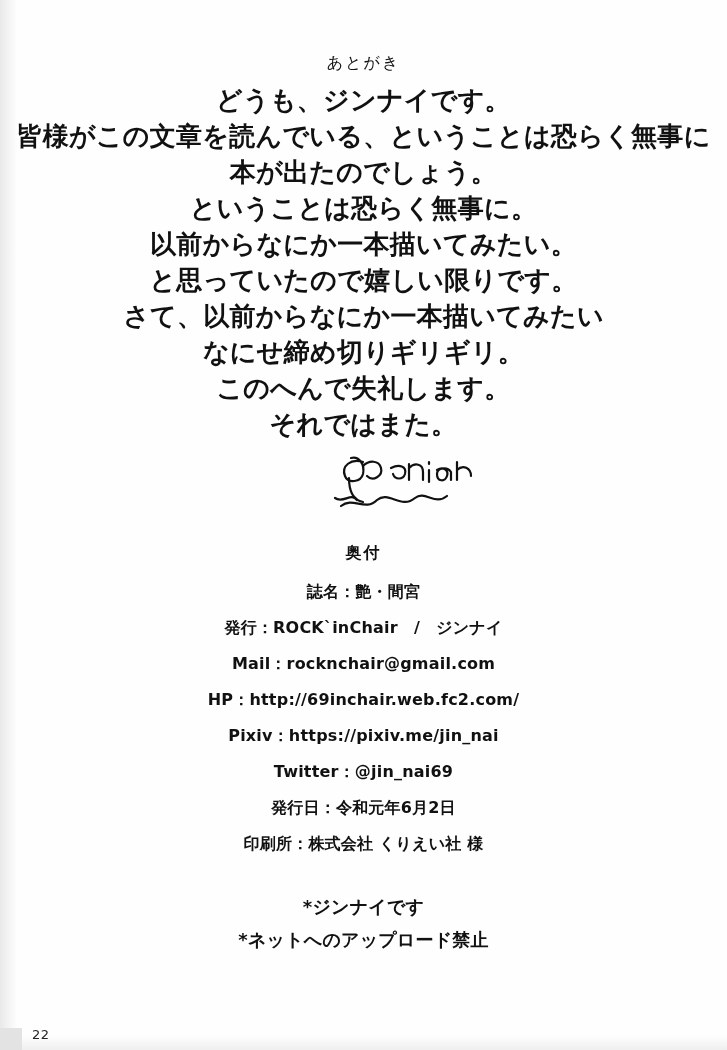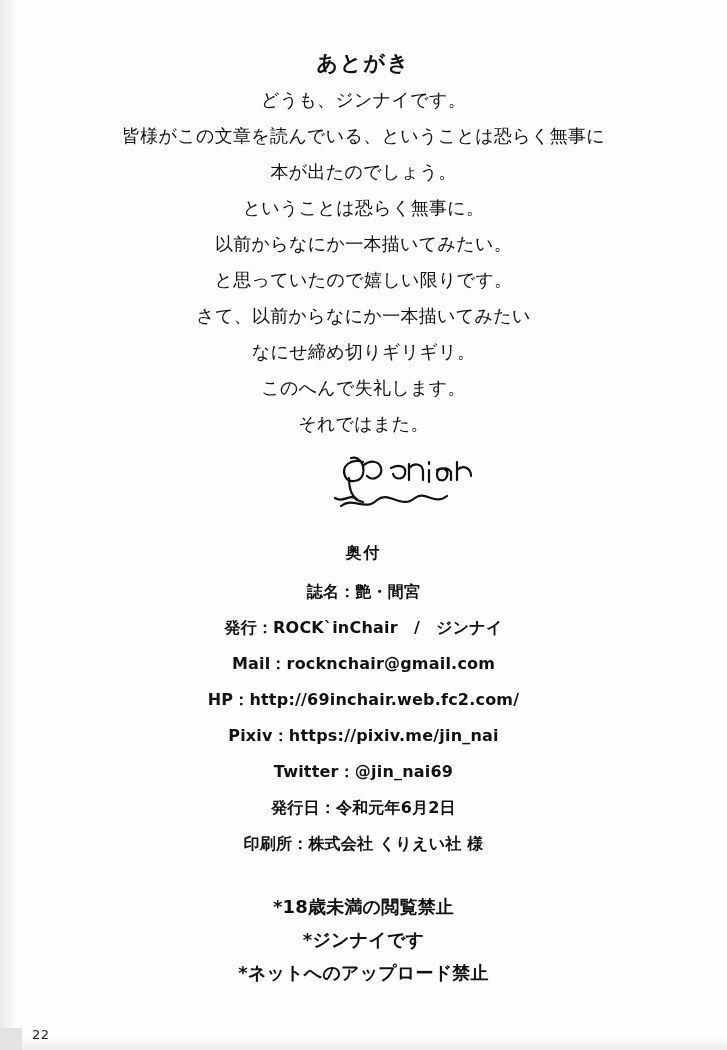--- a/index.html
+++ b/index.html
@@ -48,31 +48,31 @@
 
   .content {
     position: absolute;
     left: 0;
     right: 0;
     top: 46px;
     text-align: center;
   }
 
   .afterword-title {
-    font-size: 21px;
-    font-weight: bold;
+    font-size: 16px;
+    font-weight: normal;
     letter-spacing: 2px;
     line-height: 34px;
     margin-bottom: 2px;
   }
 
   .afterword-body p {
     margin: 0;
-    font-size: 18px;
-    font-weight: normal;
+    font-size: 26px;
+    font-weight: bold;
     line-height: 36px;
     letter-spacing: 0.3px;
   }
 
   .signature {
     position: relative;
     height: 86px;
     margin-top: 4px;
   }
   .signature svg {
@@ -173,21 +173,20 @@
       <p>発行：ROCK`inChair　/　ジンナイ</p>
       <p>Mail：rocknchair@gmail.com</p>
       <p>HP：http://69inchair.web.fc2.com/</p>
       <p>Pixiv：https://pixiv.me/jin_nai</p>
       <p>Twitter：@jin_nai69</p>
       <p>発行日：令和元年6月2日</p>
       <p>印刷所：株式会社 くりえい社 様</p>
     </div>
 
     <div class="notices">
-      <p>*18歳未満の閲覧禁止</p>
       <p>*ジンナイです</p>
       <p>*ネットへのアップロード禁止</p>
     </div>
 
   </div>
 
   <div class="page-number">22</div>
 
 </div>
 

